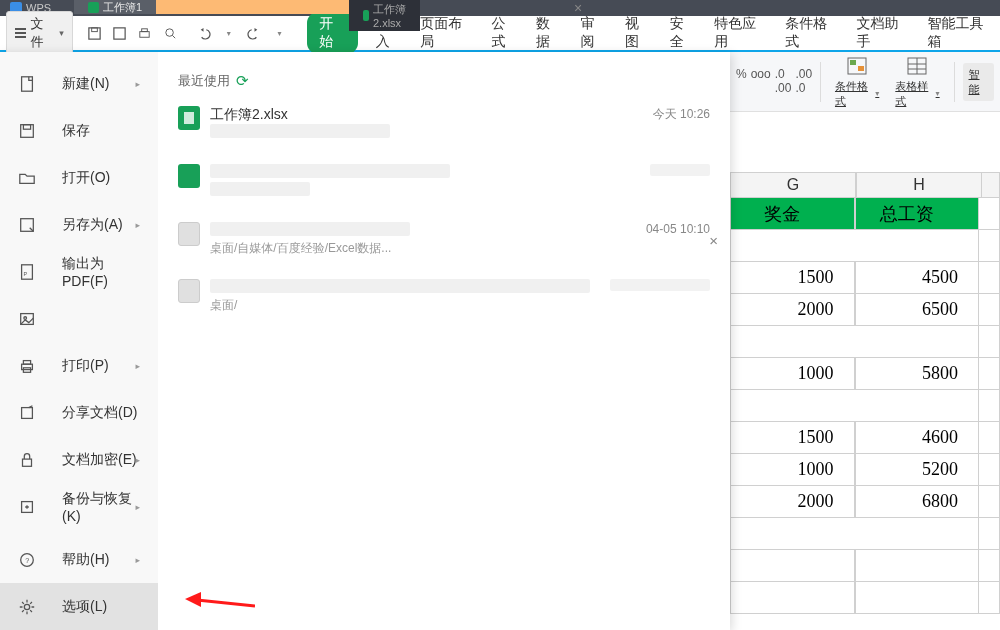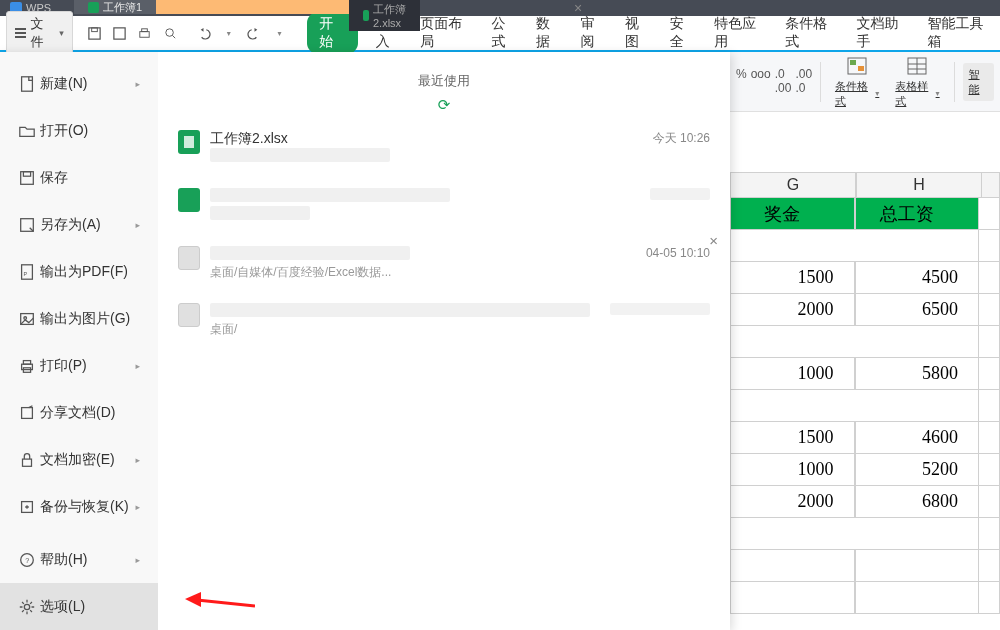--- a/index.html
+++ b/index.html
@@ -29,29 +29,29 @@
 .ribbon-grp { display: flex; flex-direction: column; align-items: center; gap: 2px; font-size: 11px; color: #333; padding: 0 6px; text-decoration: underline; }
 .ribbon-grp .icbox { width: 26px; height: 22px; display: flex; align-items: center; justify-content: center; }
 .ribbon-grp .lbl { display: flex; align-items: center; gap: 2px; }
 .ribbon-grp .lbl .dd { font-size: 8px; color: #888; }
 .rib-symrow { display: flex; gap: 4px; margin-bottom: 2px; }
 .sym { font-size: 12px; color: #555; }
 .rbr { width: 1px; height: 40px; background: #dcdcdc; margin: 0 4px; }
 
 .overlay { position: absolute; left: 0; top: 52px; width: 730px; height: 578px; background: #fff; display: flex; box-shadow: 2px 2px 10px rgba(0,0,0,0.15); z-index: 20; }
 .sidemenu { width: 195px; background: #f8f8f8; display: flex; flex-direction: column; padding-top: 8px; }
-.side-item { display: flex; align-items: center; padding: 0 18px; height: 47px; font-size: 14px; color: #333; gap: 4px; position: relative; }
+.side-item { display: flex; align-items: center; padding: 0 18px; height: 47px; font-size: 14px; color: #333; gap: 26px; position: relative; }
 .side-item.selected { background: #e2e2e2; }
 .side-item .arrow { position: absolute; right: 18px; font-size: 9px; color: #999; }
 .side-item .sicon { width: 18px; height: 18px; display: flex; align-items: center; justify-content: center; }
 .side-item .sicon svg { width: 18px; height: 18px; stroke: #555; fill: none; stroke-width: 1.4; }
 .side-spacer { flex: 1; }
 
 .recent-pane { flex: 1; padding: 20px 20px 0 20px; position: relative; }
-.recent-head { display: flex; align-items: center; gap: 6px; font-size: 13px; color: #666; margin-bottom: 16px; flex-direction: column; }
+.recent-head { display: flex; align-items: center; gap: 6px; font-size: 13px; color: #666; margin-bottom: 16px; }
 .recent-head .refresh { color: #18a058; font-size: 15px; }
 .recent-row { display: flex; align-items: flex-start; gap: 10px; margin-bottom: 22px; position: relative; }
 .recent-row .ric { width: 22px; height: 24px; border-radius: 3px; flex-shrink: 0; display: flex; align-items: center; justify-content: center; }
 .recent-row .ric.green { background: #18a058; }
 .recent-row .ric.gray { background: #e0e0e0; border: 1px solid #ccc; }
 .recent-row .rtext { flex: 1; }
 .recent-row .rfn { font-size: 14px; color: #333; }
 .recent-row .rpath { font-size: 12px; color: #999; margin-top: 2px; }
 .recent-row .rtime { font-size: 12px; color: #888; white-space: nowrap; margin-left: 10px; }
 .blur { background: #f2f2f2; color: transparent; border-radius: 2px; }
@@ -278,33 +278,33 @@
             <rect x="4" y="2" width="12" height="16"></rect>
             <path d="M12 2v4h4"></path>
           </svg>
         </span>
       <span>新建(N)</span>
         <span class="arrow">▸</span>
     </div>
     <div class="side-item">
       <span class="sicon">
           <svg viewBox="0 0 20 20">
-            <path d="M2 6h6l2 2h8v8H2z"></path>
-          </svg>
-        </span>
-      <span>打开(O)</span>
-    </div>
-    <div class="side-item">
-      <span class="sicon">
-          <svg viewBox="0 0 20 20">
             <rect x="3" y="3" width="14" height="14"></rect>
             <rect x="6" y="3" width="8" height="5"></rect>
           </svg>
         </span>
       <span>保存</span>
+    </div>
+    <div class="side-item">
+      <span class="sicon">
+          <svg viewBox="0 0 20 20">
+            <path d="M2 6h6l2 2h8v8H2z"></path>
+          </svg>
+        </span>
+      <span>打开(O)</span>
     </div>
     <div class="side-item">
       <span class="sicon">
           <svg viewBox="0 0 20 20">
             <rect x="3" y="3" width="14" height="14"></rect>
             <path d="M13 13l4 4"></path>
           </svg>
         </span>
       <span>另存为(A)</span>
         <span class="arrow">▸</span>
@@ -319,21 +319,20 @@
       <span>输出为PDF(F)</span>
     </div>
     <div class="side-item">
       <span class="sicon">
           <svg viewBox="0 0 20 20">
             <rect x="3" y="4" width="14" height="12"></rect>
             <circle cx="8" cy="9" r="1.5"></circle>
             <path d="M3 16l5-5 4 3 5-5"></path>
           </svg>
         </span>
-      <span>输出为图片(G)</span>
     </div>
     <div class="side-item">
       <span class="sicon">
           <svg viewBox="0 0 20 20">
             <rect x="4" y="8" width="12" height="6"></rect>
             <rect x="6" y="4" width="8" height="4"></rect>
             <rect x="6" y="12" width="8" height="5"></rect>
           </svg>
         </span>
       <span>打印(P)</span>

